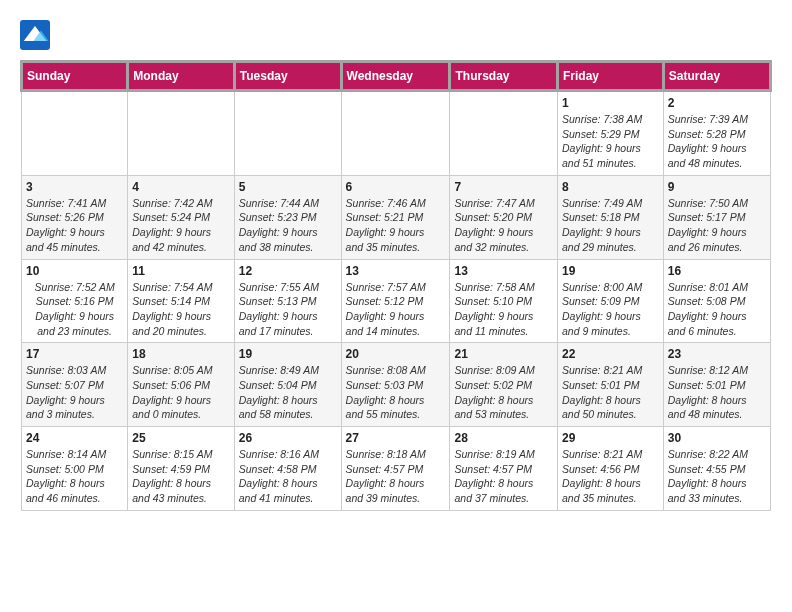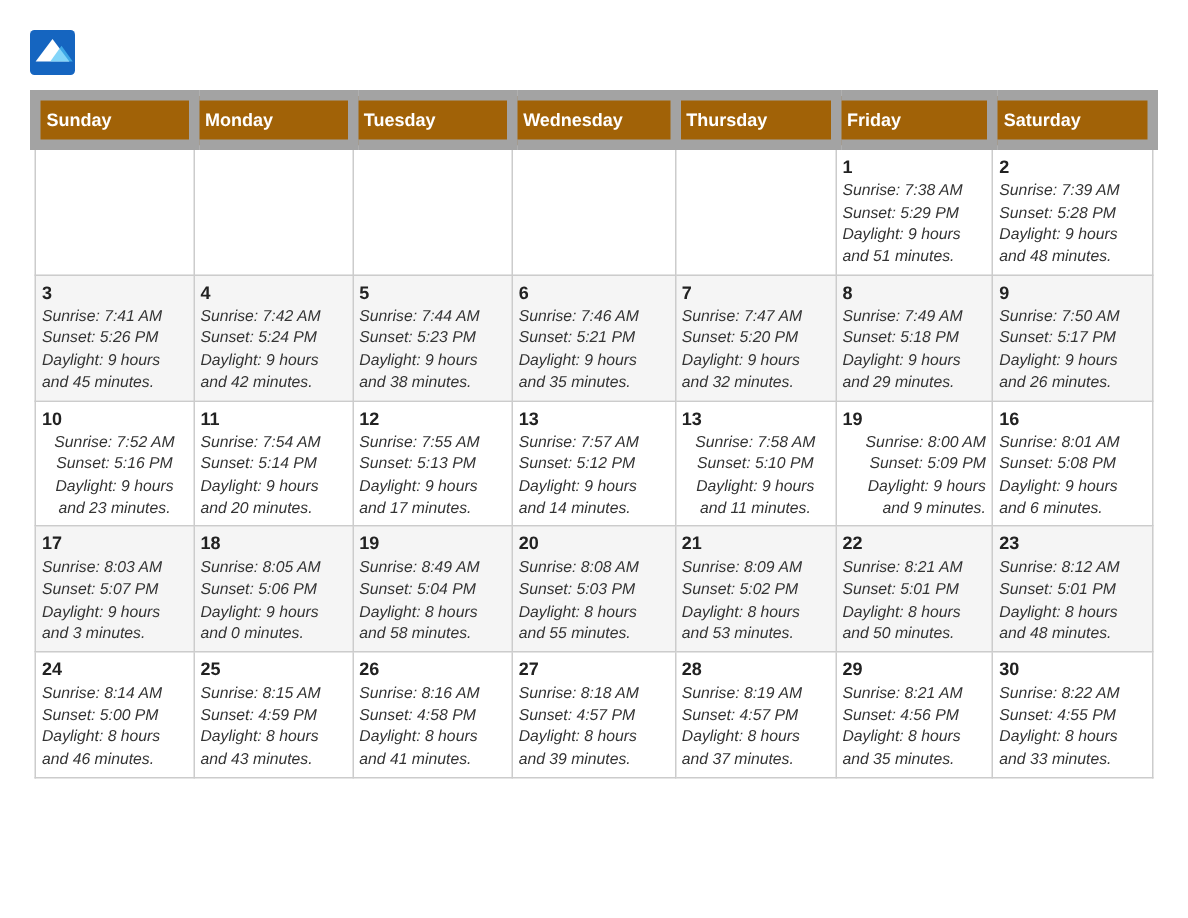--- a/index.html
+++ b/index.html
@@ -51,27 +51,27 @@
     .location {
       font-size: 16px;
       color: #555;
     }
     .calendar {
       width: 100%;
       border-collapse: collapse;
       font-size: 11px;
     }
     .calendar th {
-      background-color: #a16207;
+      background-color: #be185d;
       color: #fff;
       padding: 6px 4px;
       text-align: left;
       font-size: 12px;
       font-weight: bold;
-      border: 7px solid #a3a3a3;
+      border: 3px solid #a3a3a3;
     }
     .calendar td {
       border: 1px solid #ccc;
       vertical-align: top;
       padding: 4px;
       width: 113px;
       min-height: 80px;
       background: #fff;
     }
     .calendar tr:nth-child(even) td {
@@ -224,28 +224,28 @@
         </td>
         <td>
           <span class="day-number">13</span>
           <div class="day-info" style="white-space: pre-line;">Sunrise: 7:57 AM
 Sunset: 5:12 PM
 Daylight: 9 hours
 and 14 minutes.</div>
         </td>
         <td>
           <span class="day-number">13</span>
-          <div class="day-info" style="white-space: pre-line; text-align: center;">Sunrise: 7:58 AM
+          <div class="day-info" style="white-space: pre-line;">Sunrise: 7:58 AM
 Sunset: 5:10 PM
 Daylight: 9 hours
 and 11 minutes.</div>
         </td>
         <td>
           <span class="day-number">19</span>
-          <div class="day-info" style="white-space: pre-line; text-align: right;">Sunrise: 8:00 AM
+          <div class="day-info" style="white-space: pre-line;">Sunrise: 8:00 AM
 Sunset: 5:09 PM
 Daylight: 9 hours
 and 9 minutes.</div>
         </td>
         <td>
           <span class="day-number">16</span>
           <div class="day-info" style="white-space: pre-line;">Sunrise: 8:01 AM
 Sunset: 5:08 PM
 Daylight: 9 hours
 and 6 minutes.</div>

